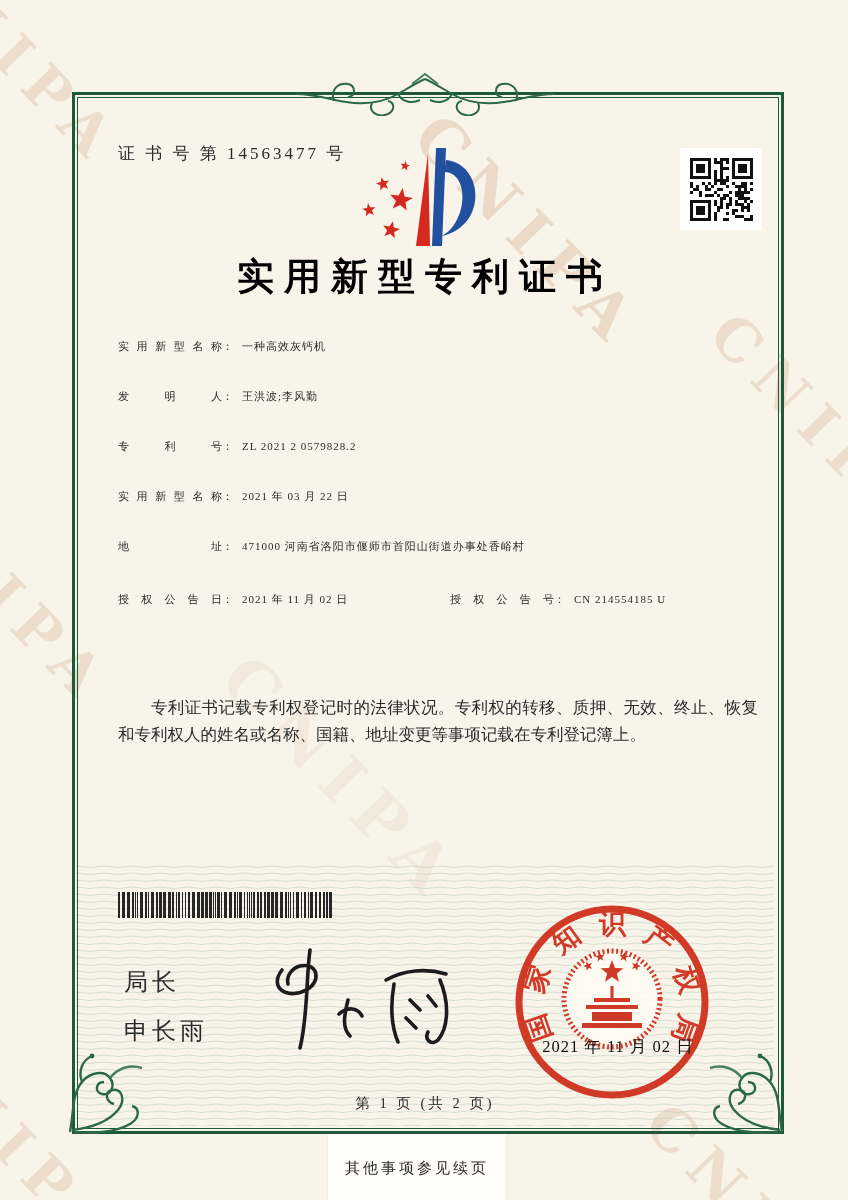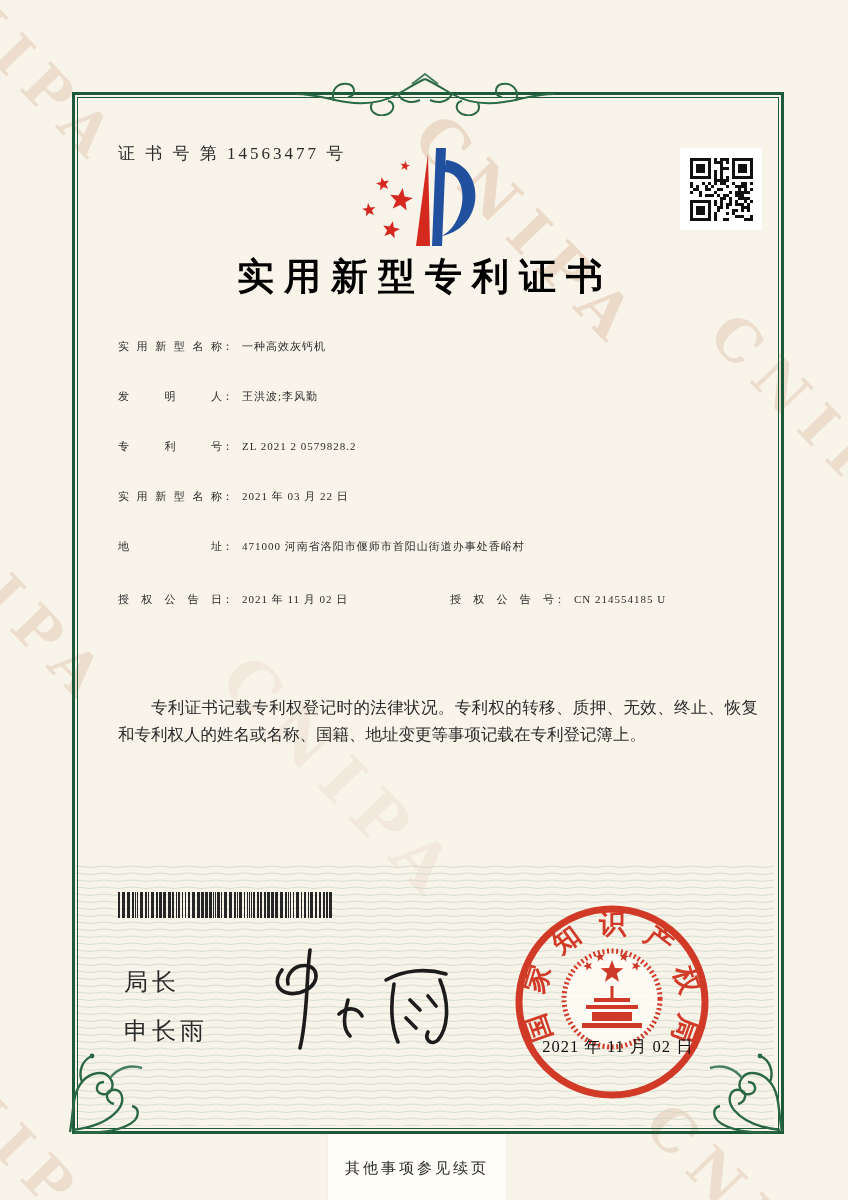--- a/index.html
+++ b/index.html
@@ -426,15 +426,16 @@
       <rect x="74" y="103" width="52" height="4"></rect>
       <rect x="80" y="110" width="40" height="9"></rect>
       <rect x="70" y="121" width="60" height="5"></rect>
     </g>
     <text font-size="27" font-weight="700" fill="#d23a28" font-family="Liberation Serif, DejaVu Serif, serif">
       <textPath href="#sealArc" startOffset="6" textLength="290" lengthAdjust="spacing">国家知识产权局</textPath>
     </text>
   </svg>
   <div class="seal-date">2021 年 11 月 02 日</div>
 
+  <div class="page-info">第 1 页 (共 2 页)</div>
   <div class="cont-note">其他事项参见续页</div>
 
 </div>
 
 </body></html>

